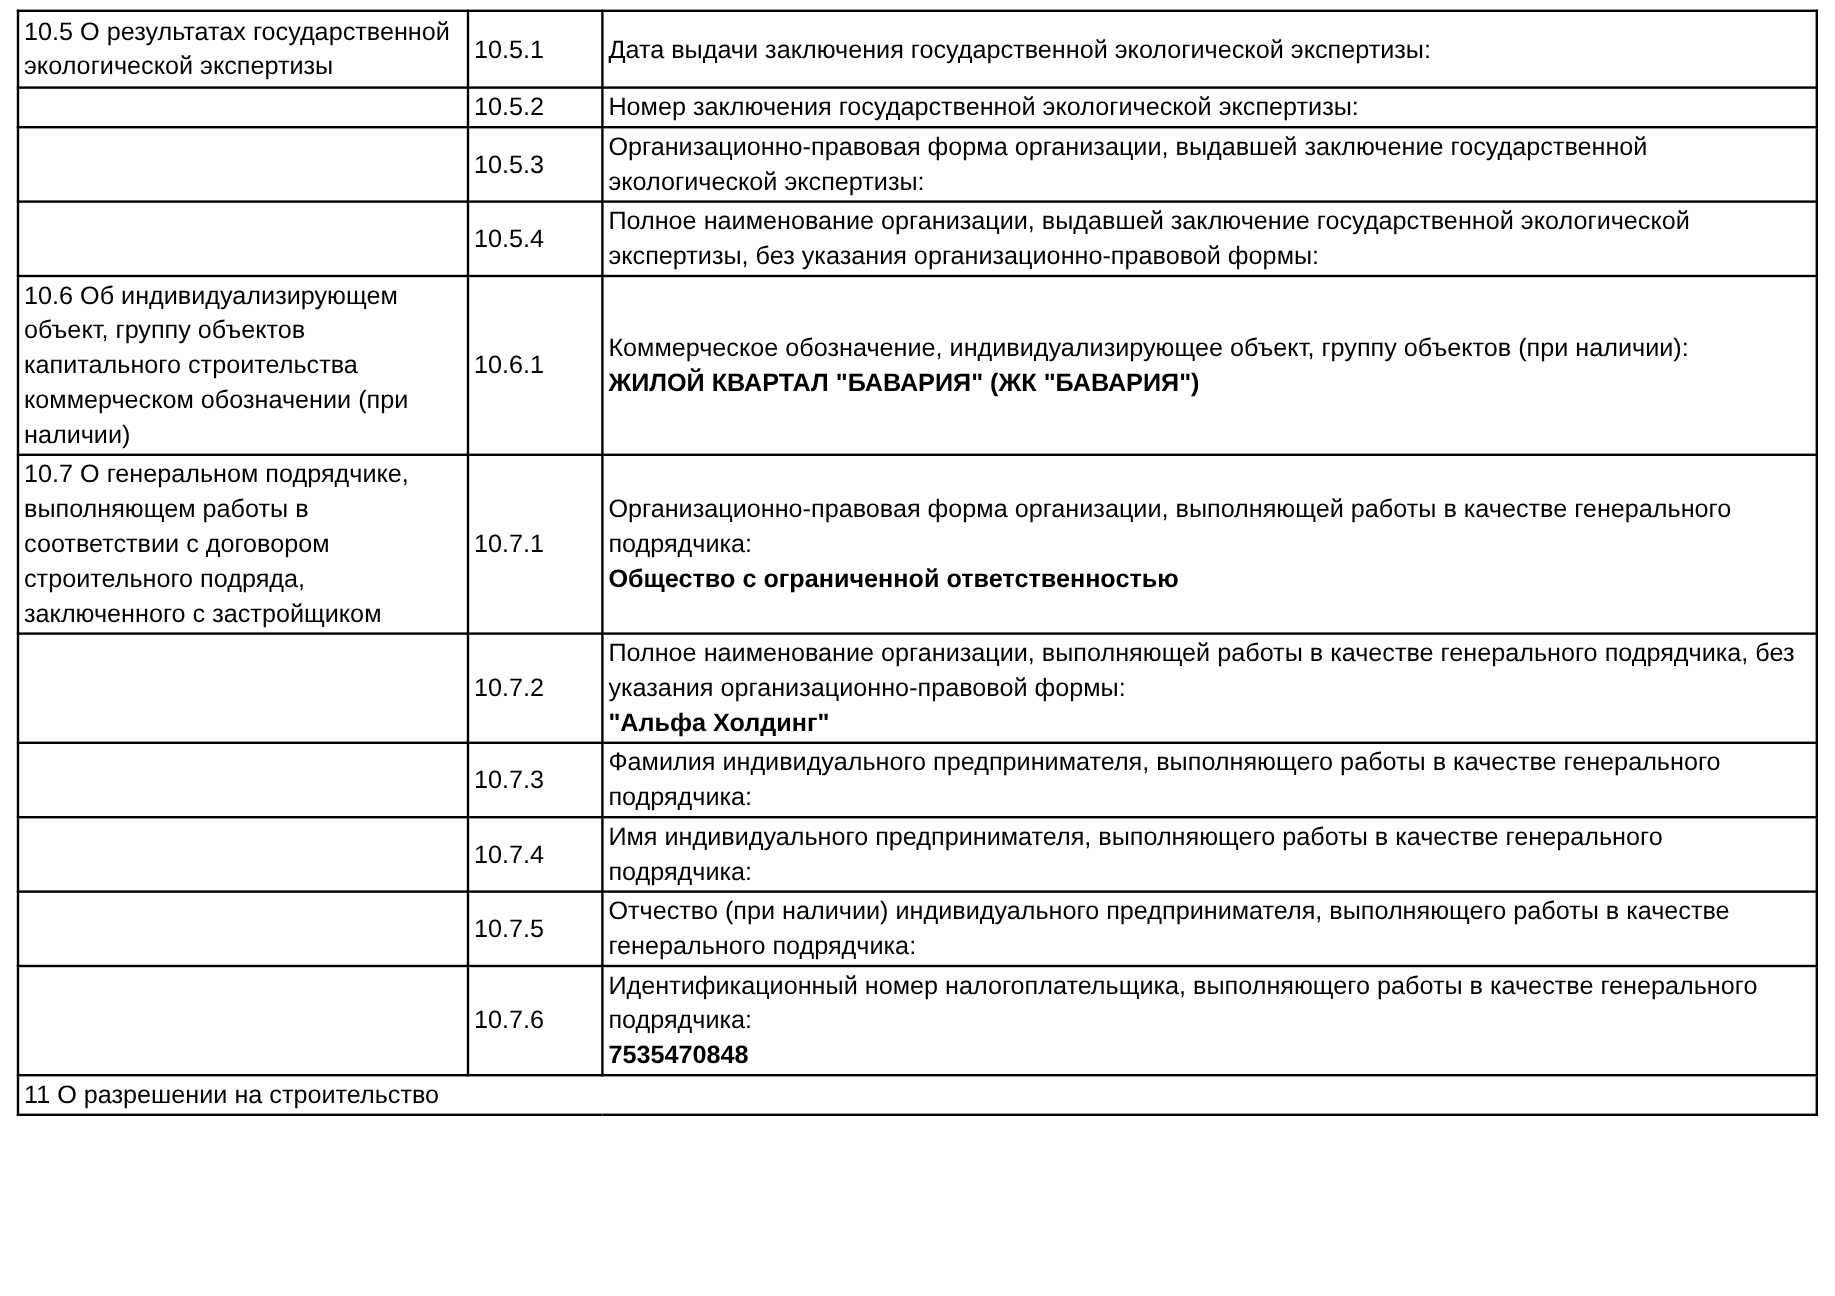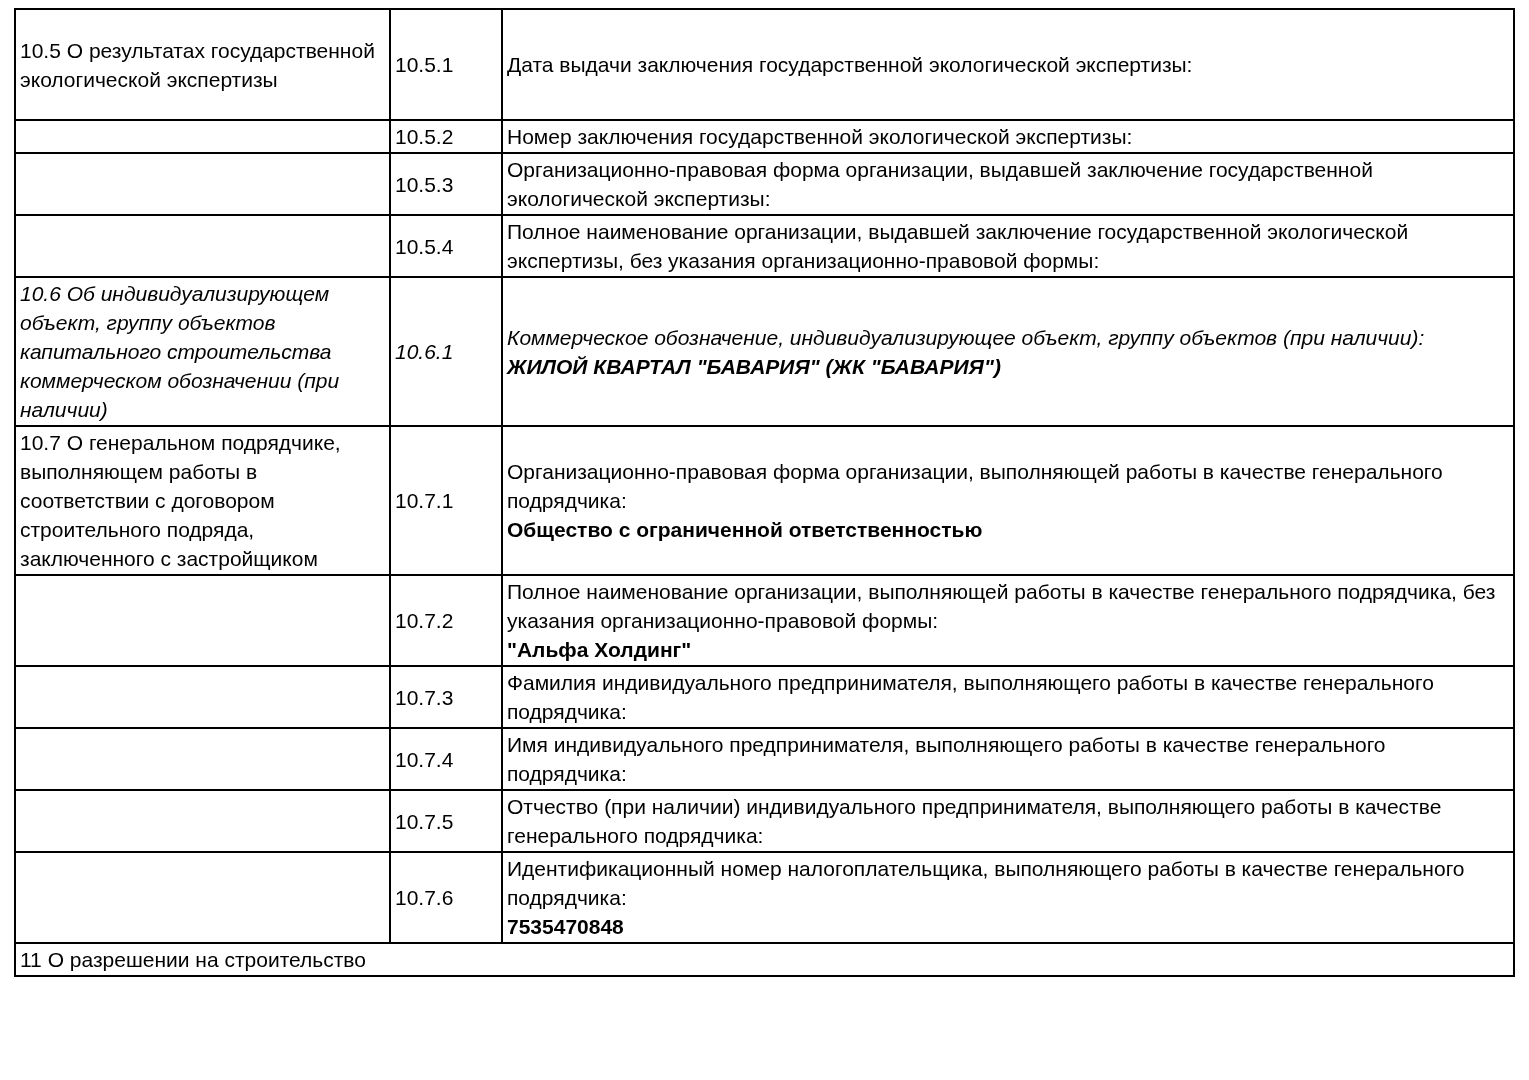--- a/index.html
+++ b/index.html
@@ -26,26 +26,26 @@
     line-height: 29px;
     overflow: hidden;
   }
   .col-section { width: 375px; }
   .col-code    { width: 112px; }
   .col-desc    { width: 1012px; }
   td.section-cell { vertical-align: middle; }
   .value-line { font-weight: bold; }
   .section-header-cell { font-weight: normal; }
   
-  .r0  { height: 111px; }
+  .r0  { height: 64px; }
   .r1  { height: 32px; margin-left: 39px; }
   .r2  { height: 60px; margin-top: 26px; }
   .r3  { height: 60px; }
   .r4  { height: 60px; }
-  .r5  { height: 142px; font-style: italic; }
+  .r5  { height: 142px; }
   .r6  { height: 142px; }
   .r7  { height: 86px; }
   .r8  { height: 60px; }
   .r9  { height: 60px; }
   .r10 { height: 60px; }
   .r11 { height: 87px; }
   .r12 { height: 21px; }
   .r13 { height: 63px; }
 </style>
 </head>

